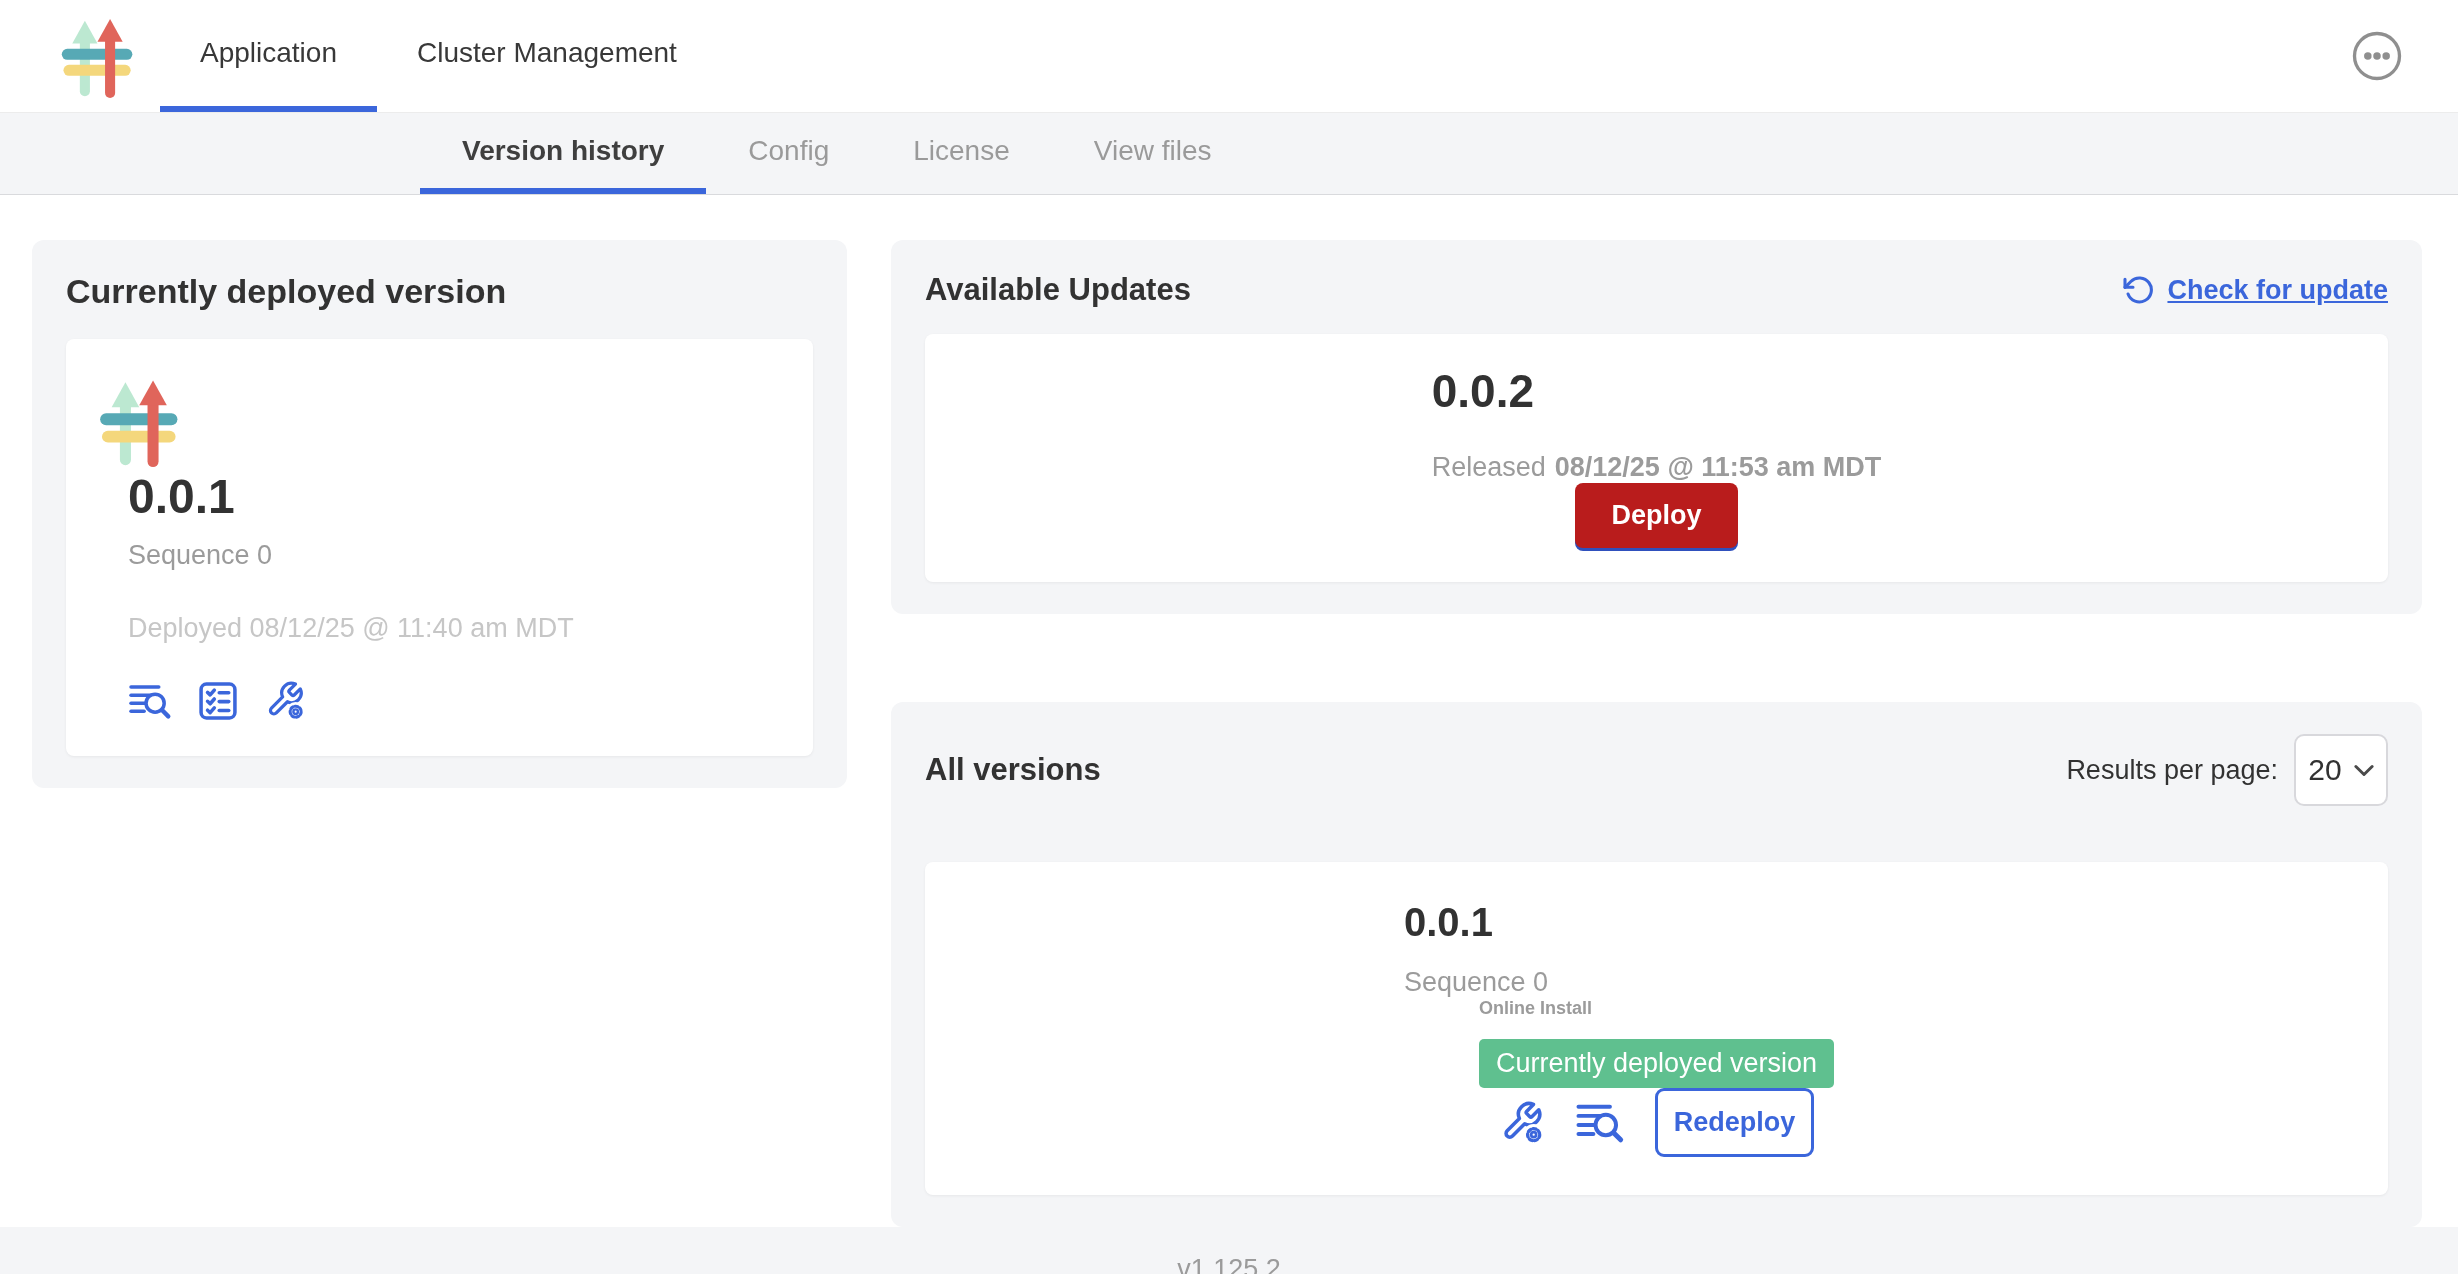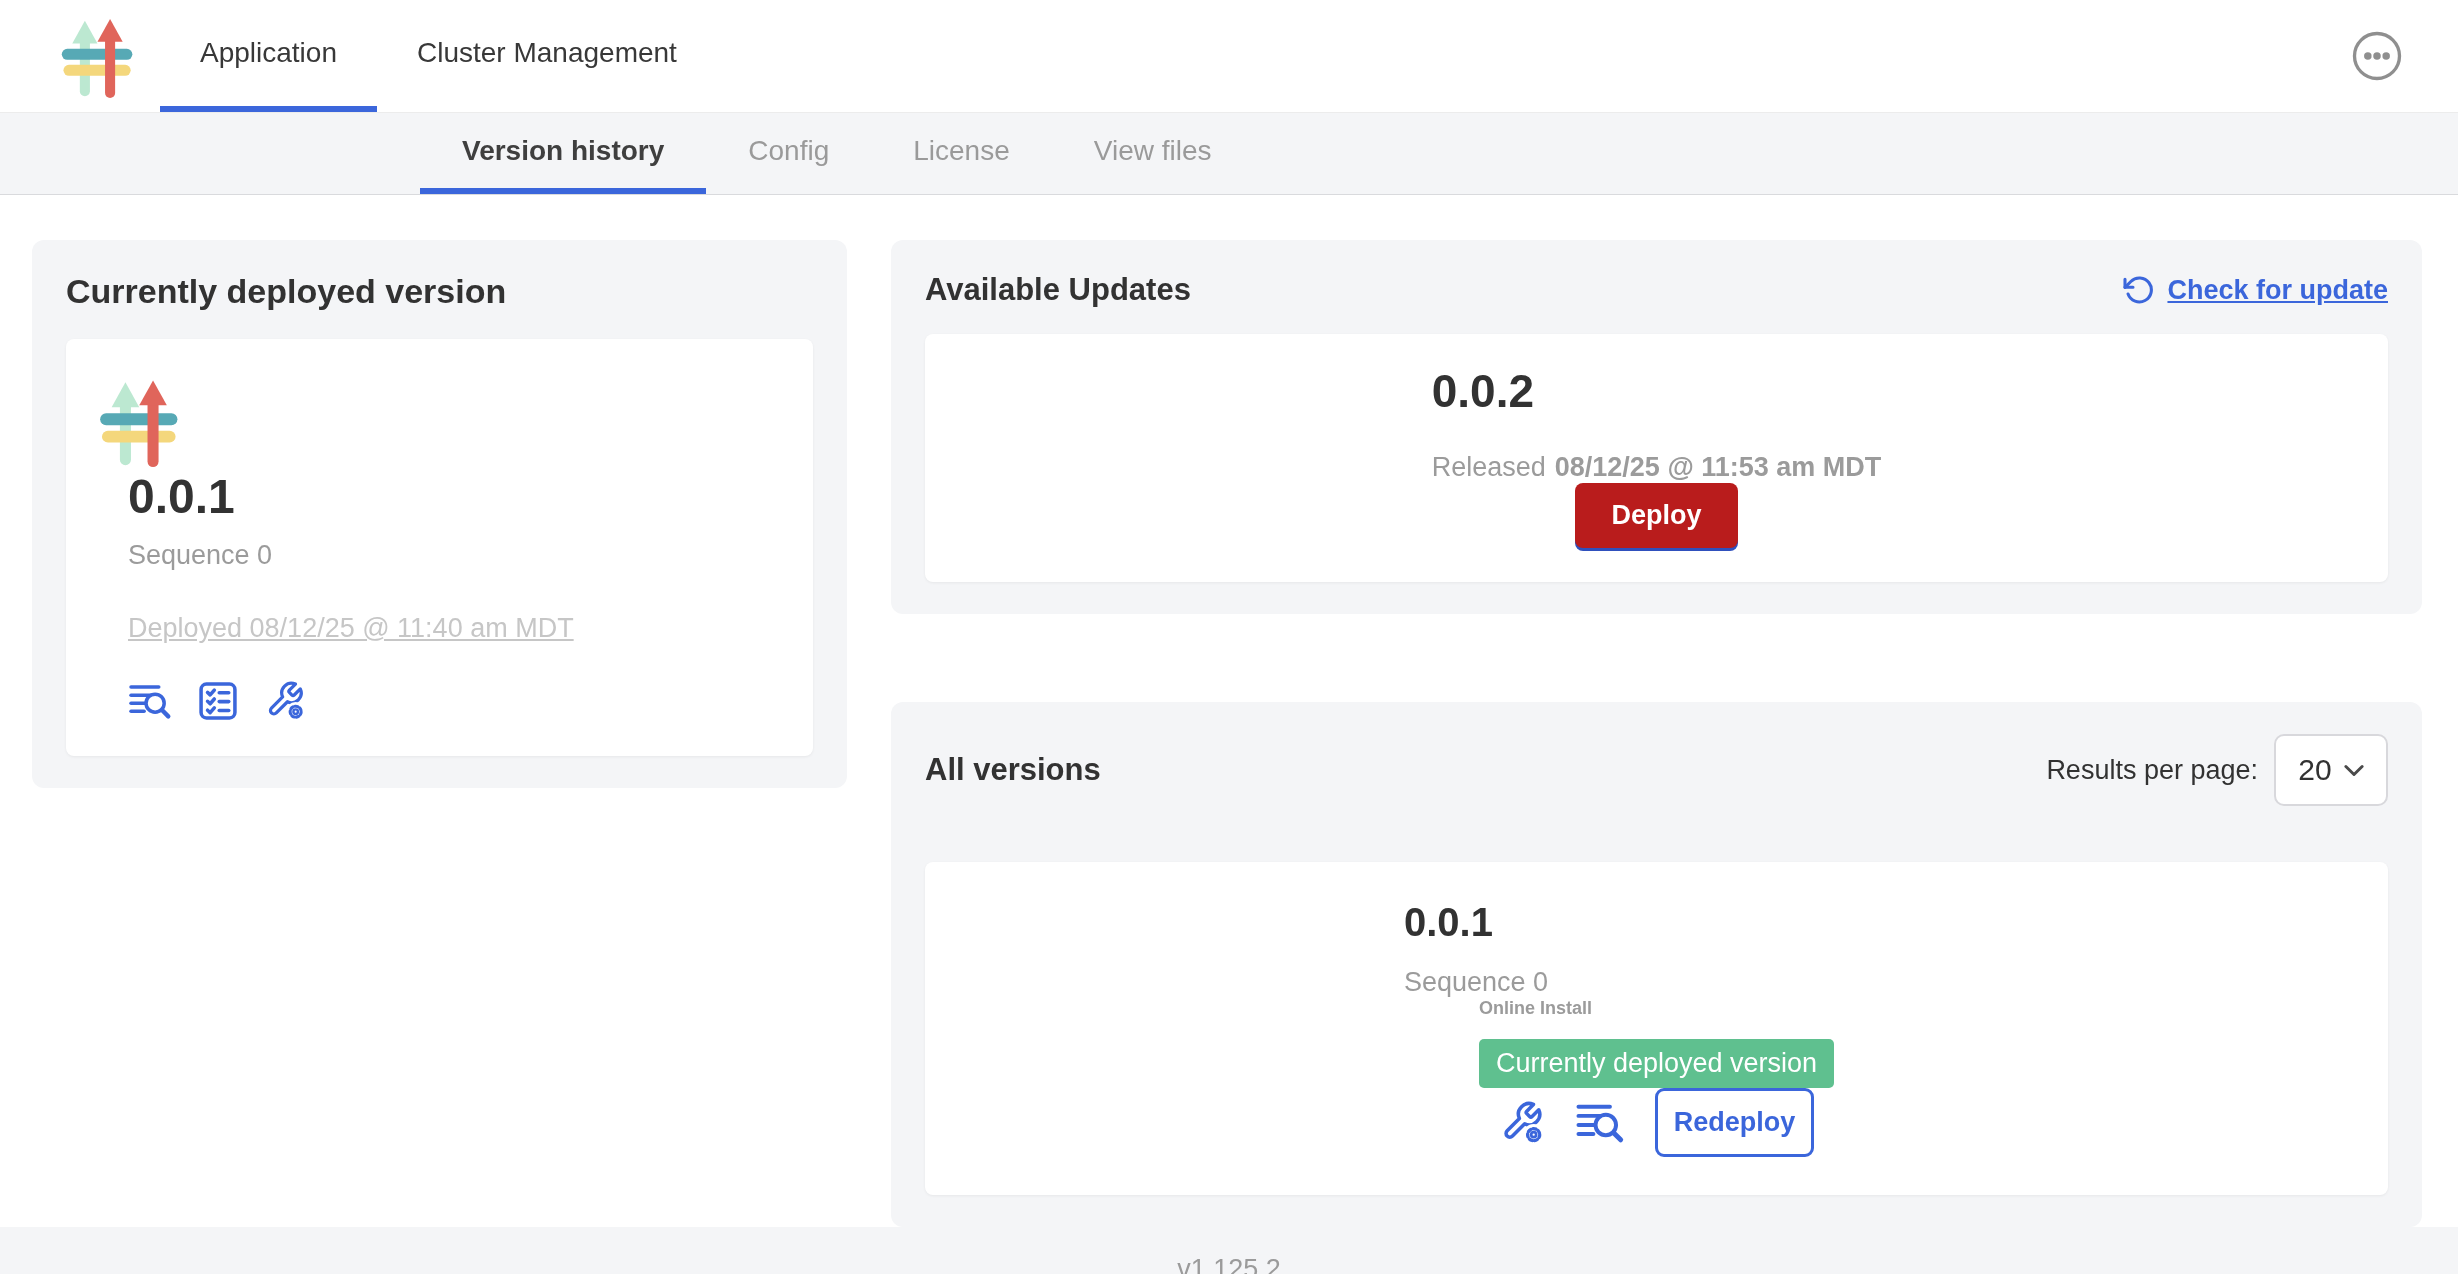--- a/index.html
+++ b/index.html
@@ -89,21 +89,21 @@
   .deployed-card h2 { font-size: 34px; }
   .deployed-inner {
     margin-top: 28px;
     padding: 34px 30px;
     display: flex;
     align-items: flex-start;
   }
   .deployed-info { margin-left: 32px; }
   .ver-big { font-size: 48px; font-weight: 700; color: #323232; }
   .seq { margin-top: 16px; font-size: 27px; color: #9b9b9b; }
-  .deployed-date { margin-top: 42px; font-size: 27px; color: #c6c6c6; text-decoration: underline; }
+  .deployed-date { margin-top: 42px; font-size: 27px; color: #c6c6c6; }
   .icon-row { margin-top: 36px; display: flex; align-items: center; gap: 26px; }
   .icon-btn { background: none; border: none; padding: 0; cursor: pointer; display: flex; }
 
   
   .right-col { flex: 1; margin-left: 44px; display: flex; flex-direction: column; }
   .card-head { display: flex; align-items: center; justify-content: space-between; }
   .check-link {
     display: flex; align-items: center; gap: 12px;
     color: #3B66DB; font-size: 27px; font-weight: 600;
     text-decoration: underline; cursor: pointer;
@@ -126,21 +126,21 @@
     cursor: pointer;
   }
 
   .all-versions-card { margin-top: 88px; }
   .per-page { display: flex; align-items: center; gap: 16px; }
   .per-page-label { font-size: 27px; color: #323232; }
   .select-box {
     background: #ffffff;
     border: 2px solid #d8d8dc;
     border-radius: 10px;
-    width: 114px; height: 72px;
+    width: 94px; height: 72px;
     display: flex; align-items: center; justify-content: center; gap: 12px;
     font-size: 30px; color: #323232;
     cursor: pointer;
   }
   .versions-inner {
     margin-top: 56px;
     padding: 38px 34px;
     display: flex; align-items: center;
     min-height: 200px;
   }

